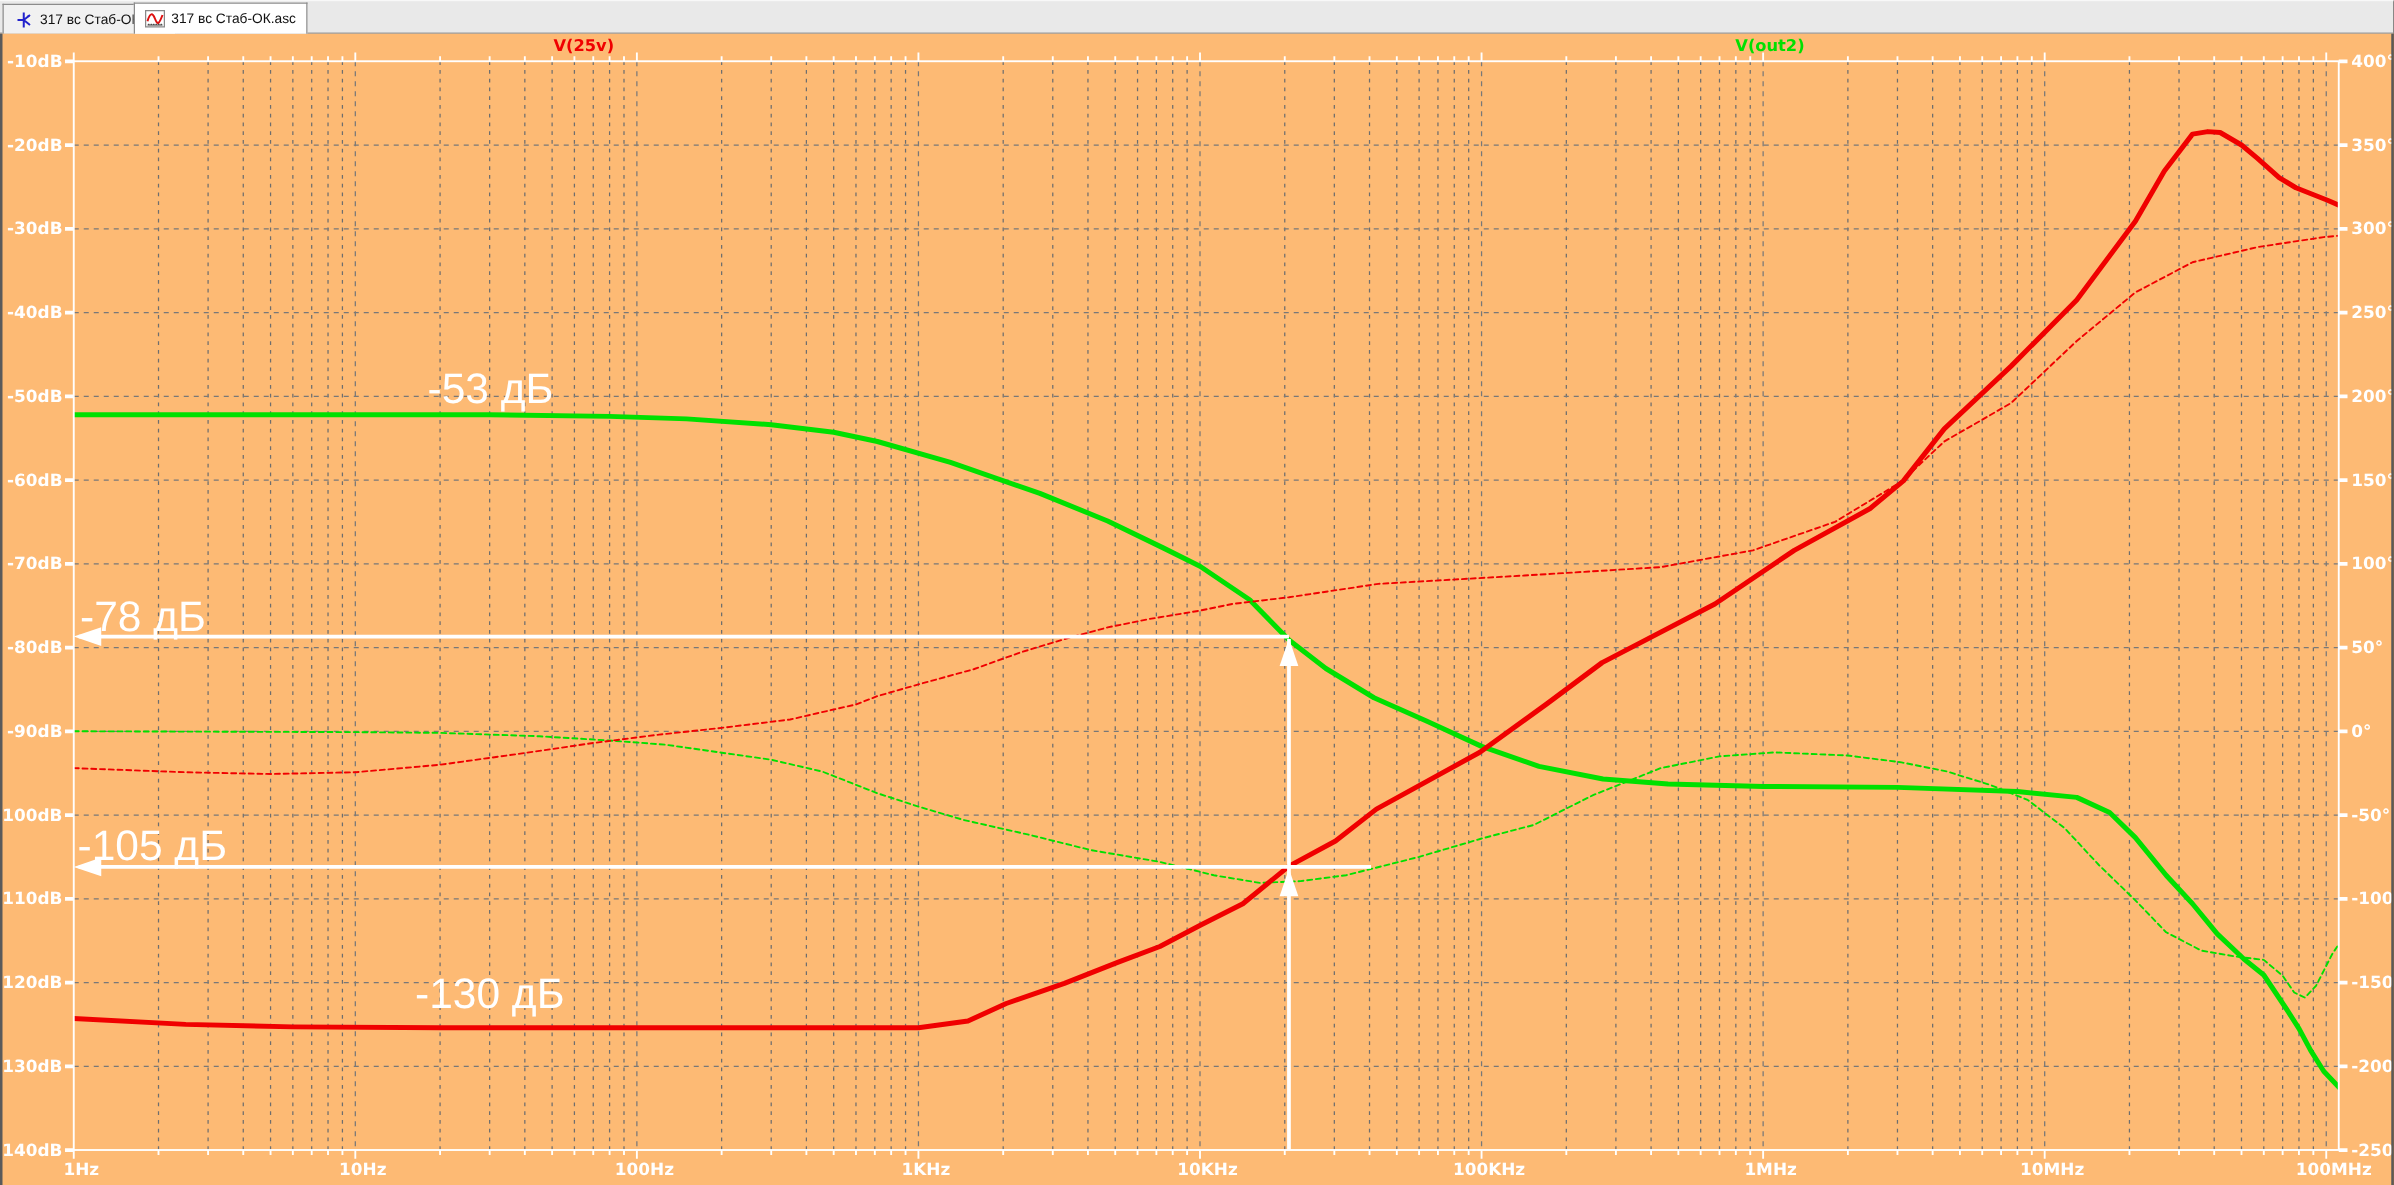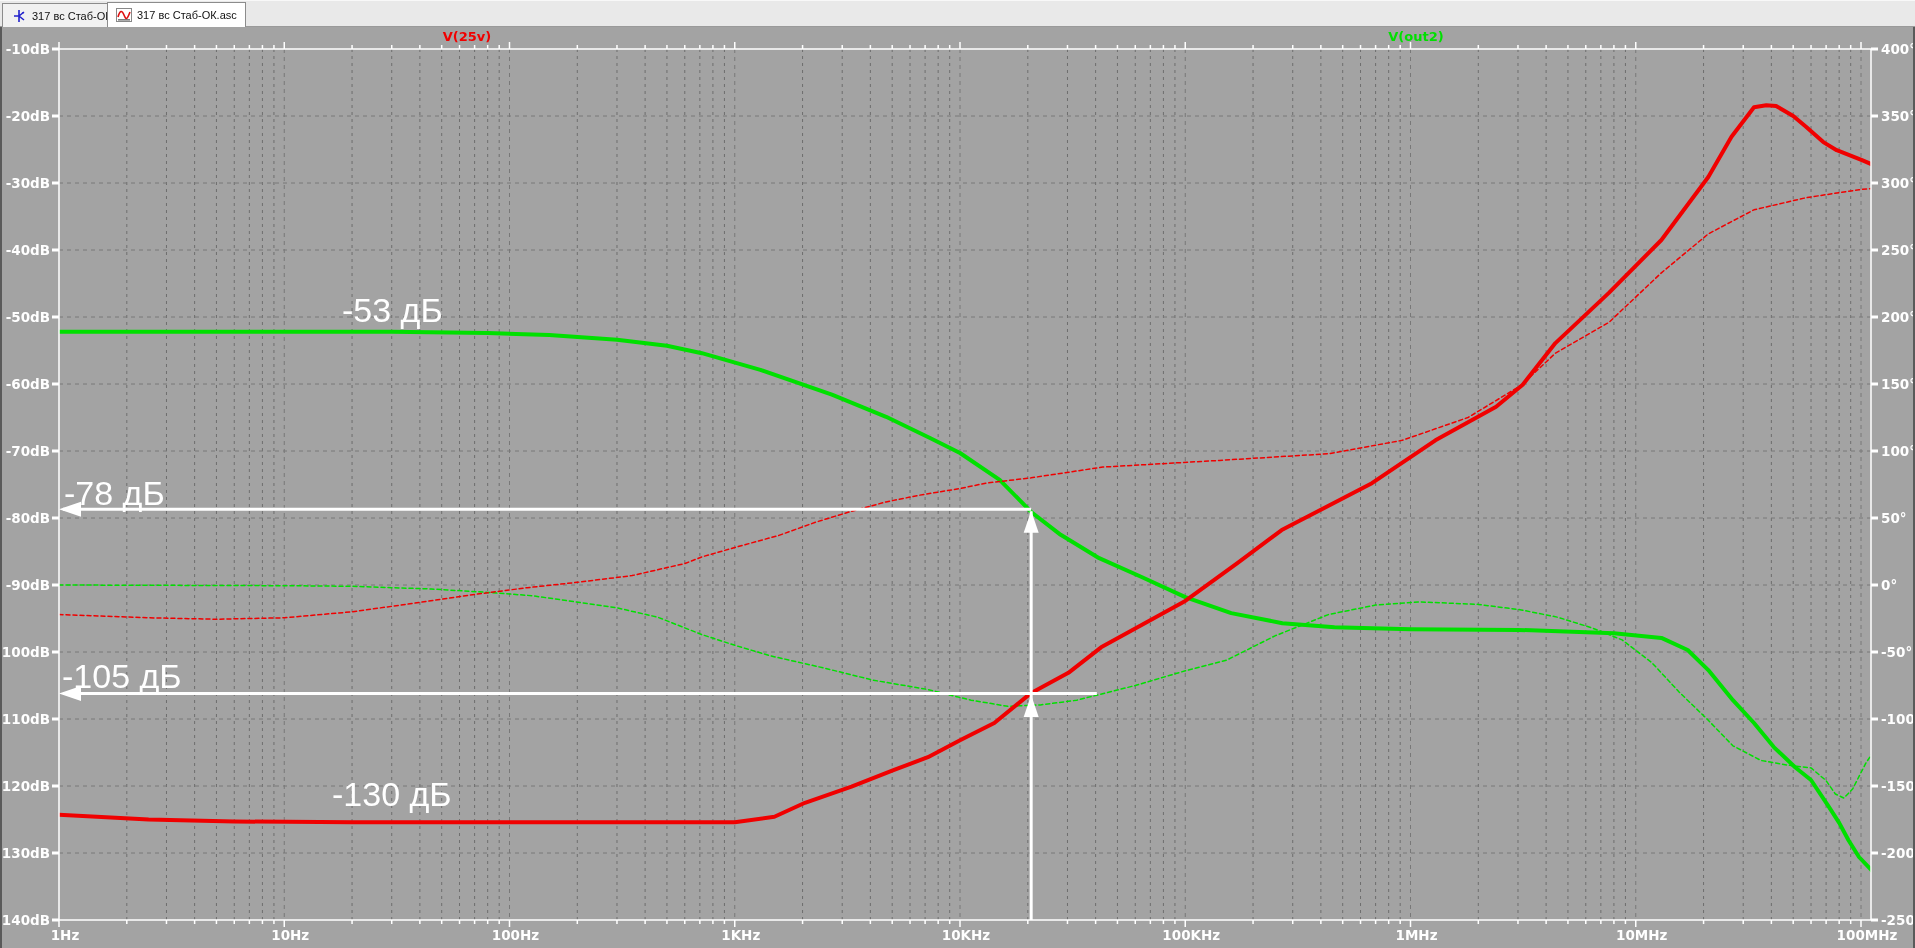--- a/index.html
+++ b/index.html
@@ -6,21 +6,21 @@
   body{width:1915px;height:948px;overflow:hidden;font-family:"Liberation Sans",sans-serif;}
   
   .tabbar{position:relative;width:1915px;height:27px;background:#e9e9e9;
           border-bottom:1px solid #9a9a9a;box-sizing:border-box;border-top:1px solid #f8f8f8;}
   .tab{position:absolute;top:2px;height:24px;display:flex;align-items:center;gap:5px;
        padding:0 8px;box-sizing:border-box;border:1px solid #8c8c8c;border-bottom:none;
        background:#f1f1f1;font-size:11px;color:#111;white-space:nowrap;cursor:default;}
   .tab.active{background:#ffffff;height:25px;top:1px;z-index:2;}
   .tab .ticon{width:16px;height:16px;flex:0 0 16px;}
   
-  .plotwrap{position:relative;width:1915px;height:921px;background:#a3a3a3;
+  .plotwrap{position:relative;width:1915px;height:921px;background:#fdba74;
             border-left:2px solid #5a5a5a;border-right:2px solid #5a5a5a;box-sizing:border-box;}
   svg text{user-select:none;}
 </style>
 </head>
 <body>
 
 <div class="tabbar">
   <div class="tab" style="left:2px;">
     <svg class="ticon" viewBox="0 0 16 16">
       <path d="M8 2 V14 M8 8 L13 4 M8 8 L13 12 M3 8 H8" stroke="#2222cc" stroke-width="1.6" fill="none"></path>

